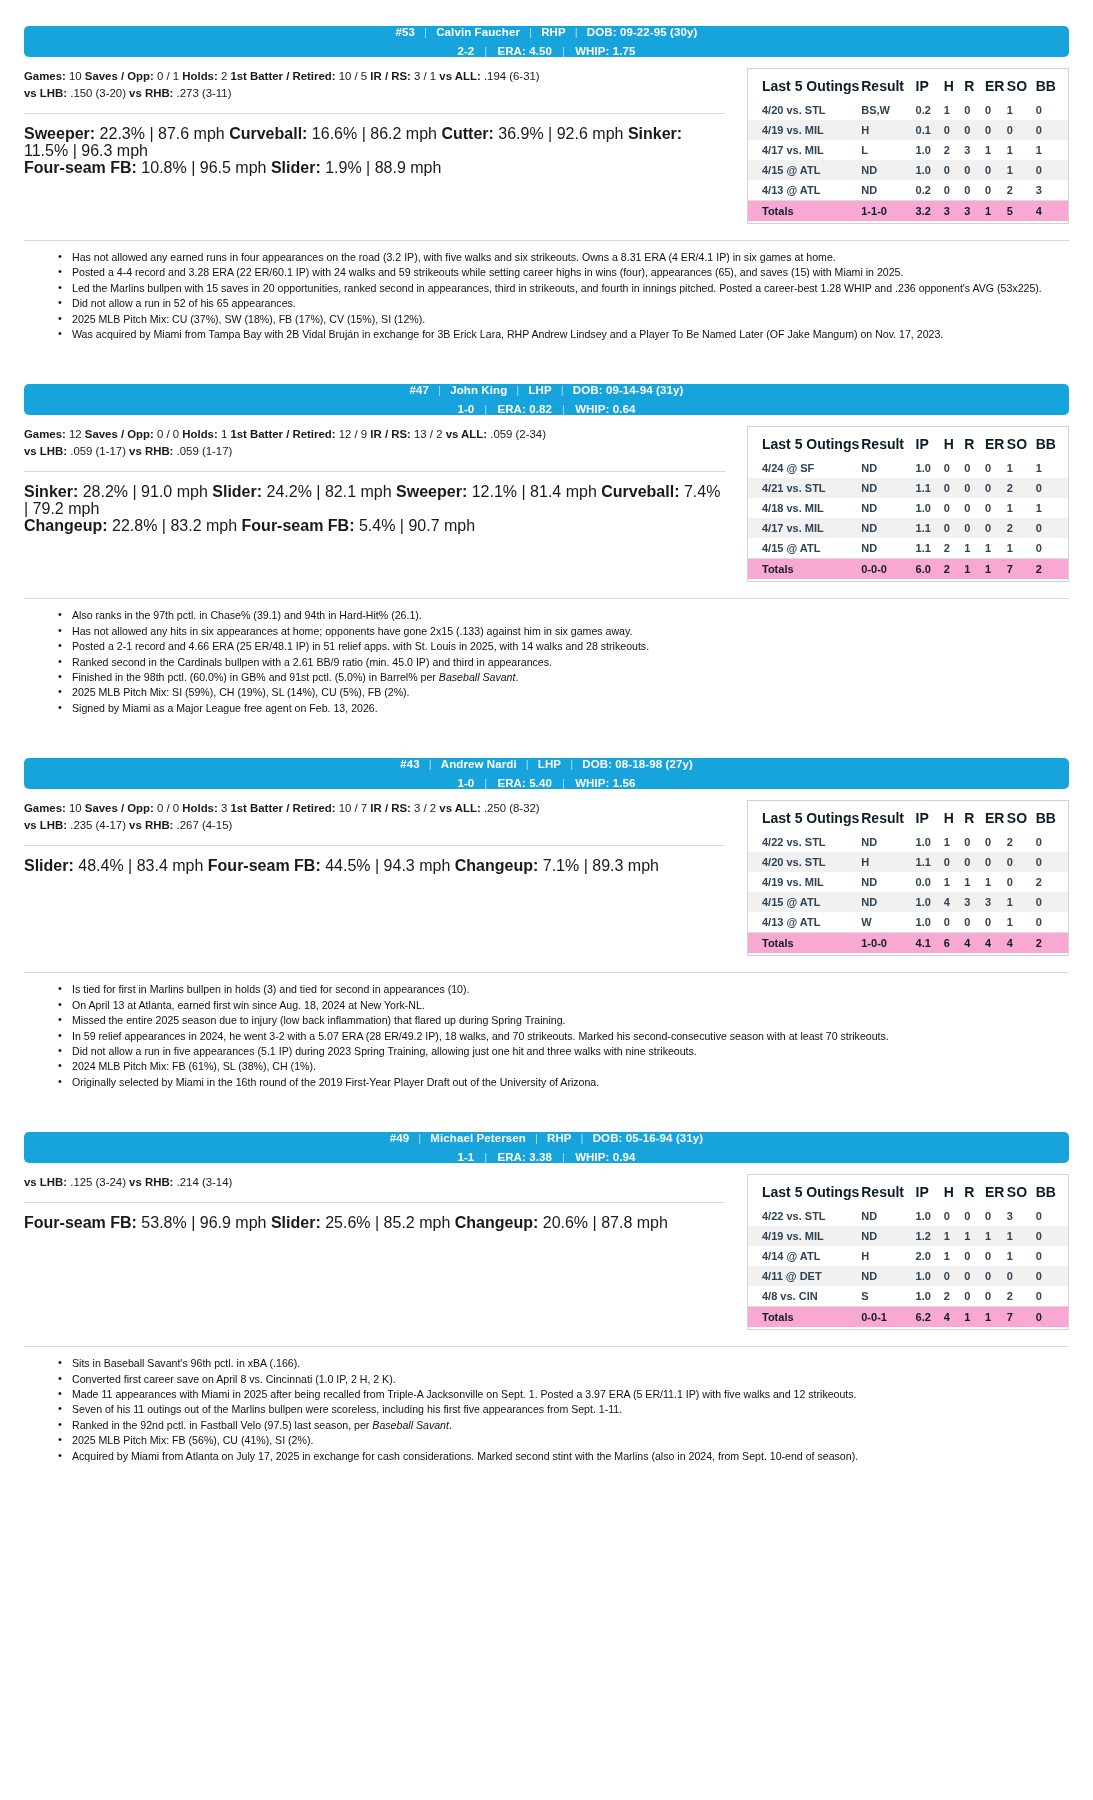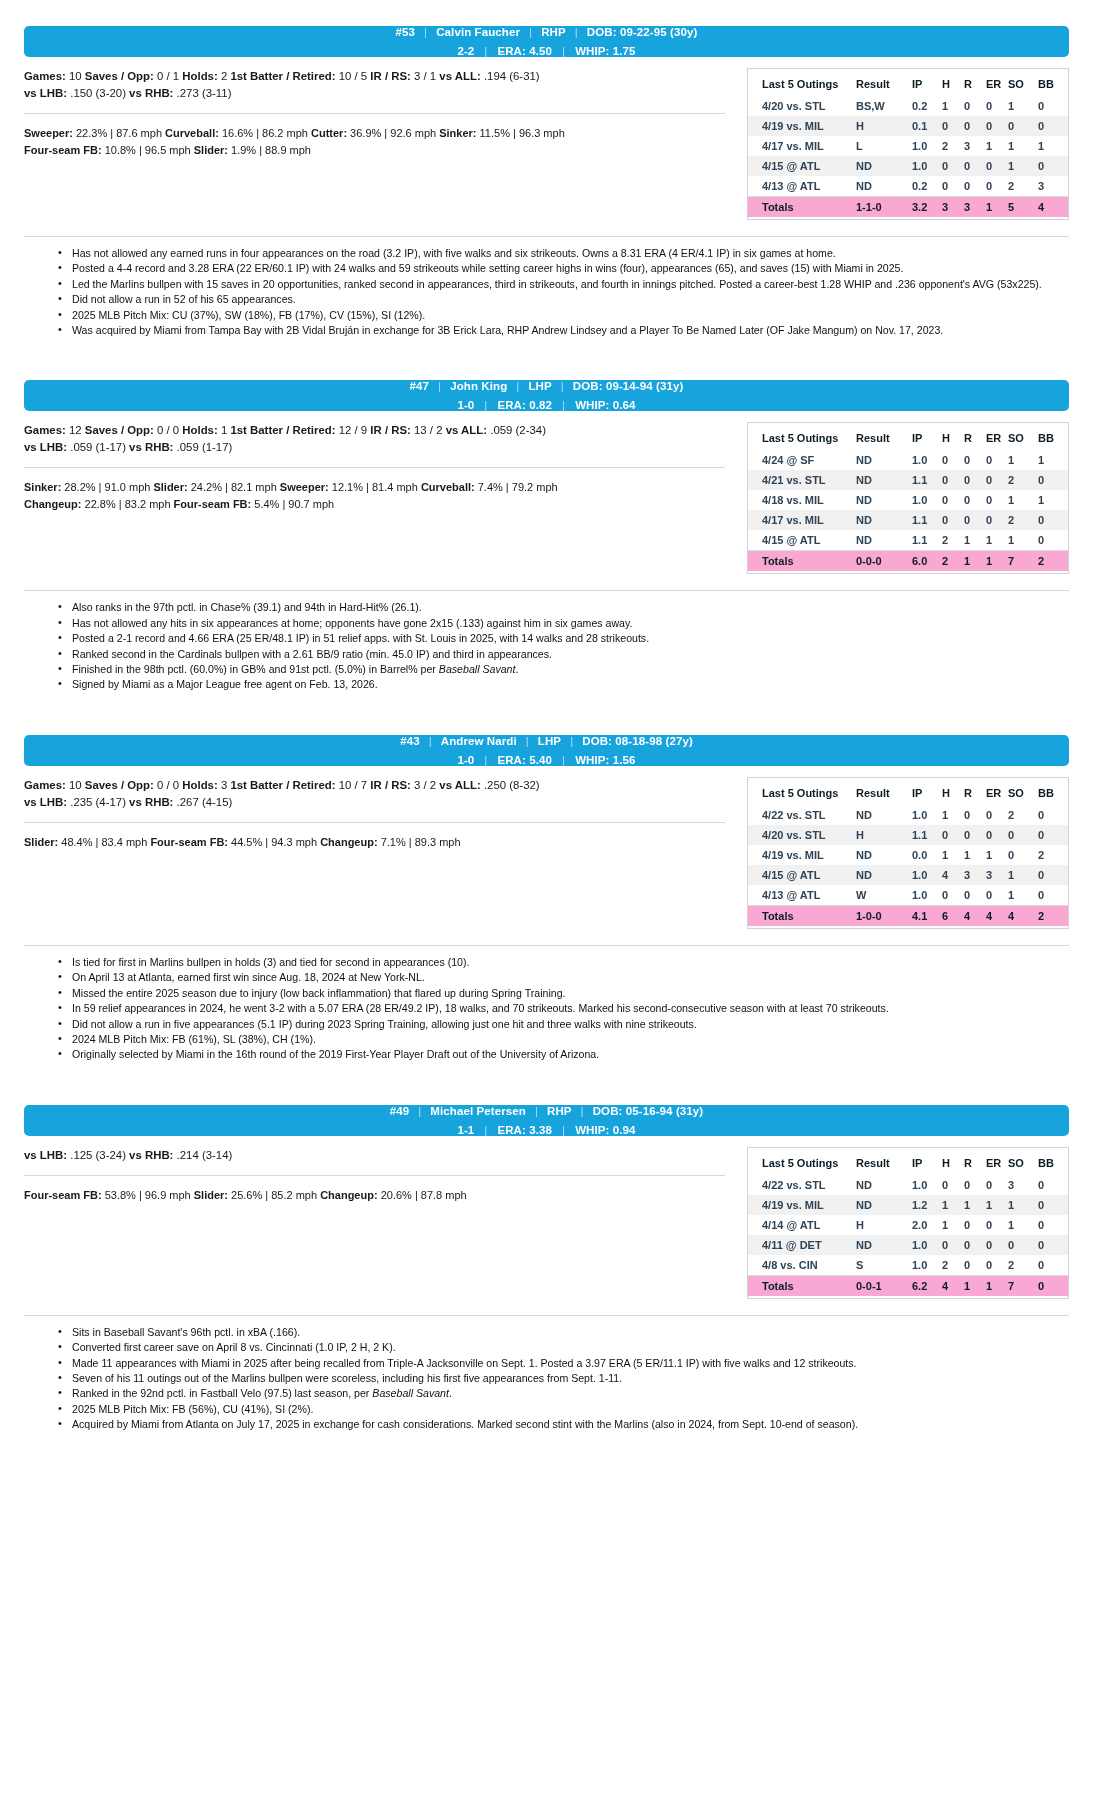--- a/index.html
+++ b/index.html
@@ -62,21 +62,21 @@
     font-size: 11.4px;
     line-height: 17px;
     color: #1a1a1a;
   }
   .stat-line b { font-weight: bold; }
   .divider {
     border-top: 1px solid #d8d8d8;
     margin: 11px 0 11px 0;
   }
   .pitch-line {
-    font-size: 11px;
+    font-size: 16px;
     line-height: 17px;
   }
   .pitch-line b { font-weight: bold; }
 
   
   .outings {
     flex: 0 0 auto;
     width: 322px;
     border: 1px solid #d2d2d2;
     background: #fff;
@@ -86,21 +86,21 @@
     width: 100%;
     border-collapse: collapse;
     font-size: 11px;
     color: #253746;
   }
   table.outings-tbl th {
     font-weight: bold;
     text-align: left;
     padding: 5px 2px 6px 0;
     color: #0e1c26;
-    font-size: 11px;
+    font-size: 14px;
     white-space: nowrap;
   }
   table.outings-tbl td {
     padding: 4px 2px 4px 0;
     white-space: nowrap;
     font-weight: bold;
     color: #2f4354;
   }
   table.outings-tbl tbody tr:nth-child(even) { background: #f1f1f1; }
   table.outings-tbl tbody tr.totals-row {
@@ -373,20 +373,21 @@
             </table>
           </div>
         </div>
         <div class="notes-sep"></div>
         <ul class="notes">
           <li>Also ranks in the 97th pctl. in Chase% (39.1) and 94th in Hard-Hit% (26.1).</li>
           <li>Has not allowed any hits in six appearances at home; opponents have gone 2x15 (.133) against him in six games away.</li>
           <li>Posted a 2-1 record and 4.66 ERA (25 ER/48.1 IP) in 51 relief apps. with St. Louis in 2025, with 14 walks and 28 strikeouts.</li>
           <li>Ranked second in the Cardinals bullpen with a 2.61 BB/9 ratio (min. 45.0 IP) and third in appearances.</li>
           <li>Finished in the 98th pctl. (60.0%) in GB% and 91st pctl. (5.0%) in Barrel% per <i>Baseball Savant</i>.</li>
+          <li>2025 MLB Pitch Mix: SI (59%), CH (19%), SL (14%), CU (5%), FB (2%).</li>
           <li>Signed by Miami as a Major League free agent on Feb. 13, 2026.</li>
         </ul>
         <div class="block-gap-lg"></div>
       </div>
       <div class="player-block">
         <div class="player-header">
           <div class="hdr-left">
             <span>#43</span>
             <span class="sep">|</span>
             <span>Andrew Nardi</span>

